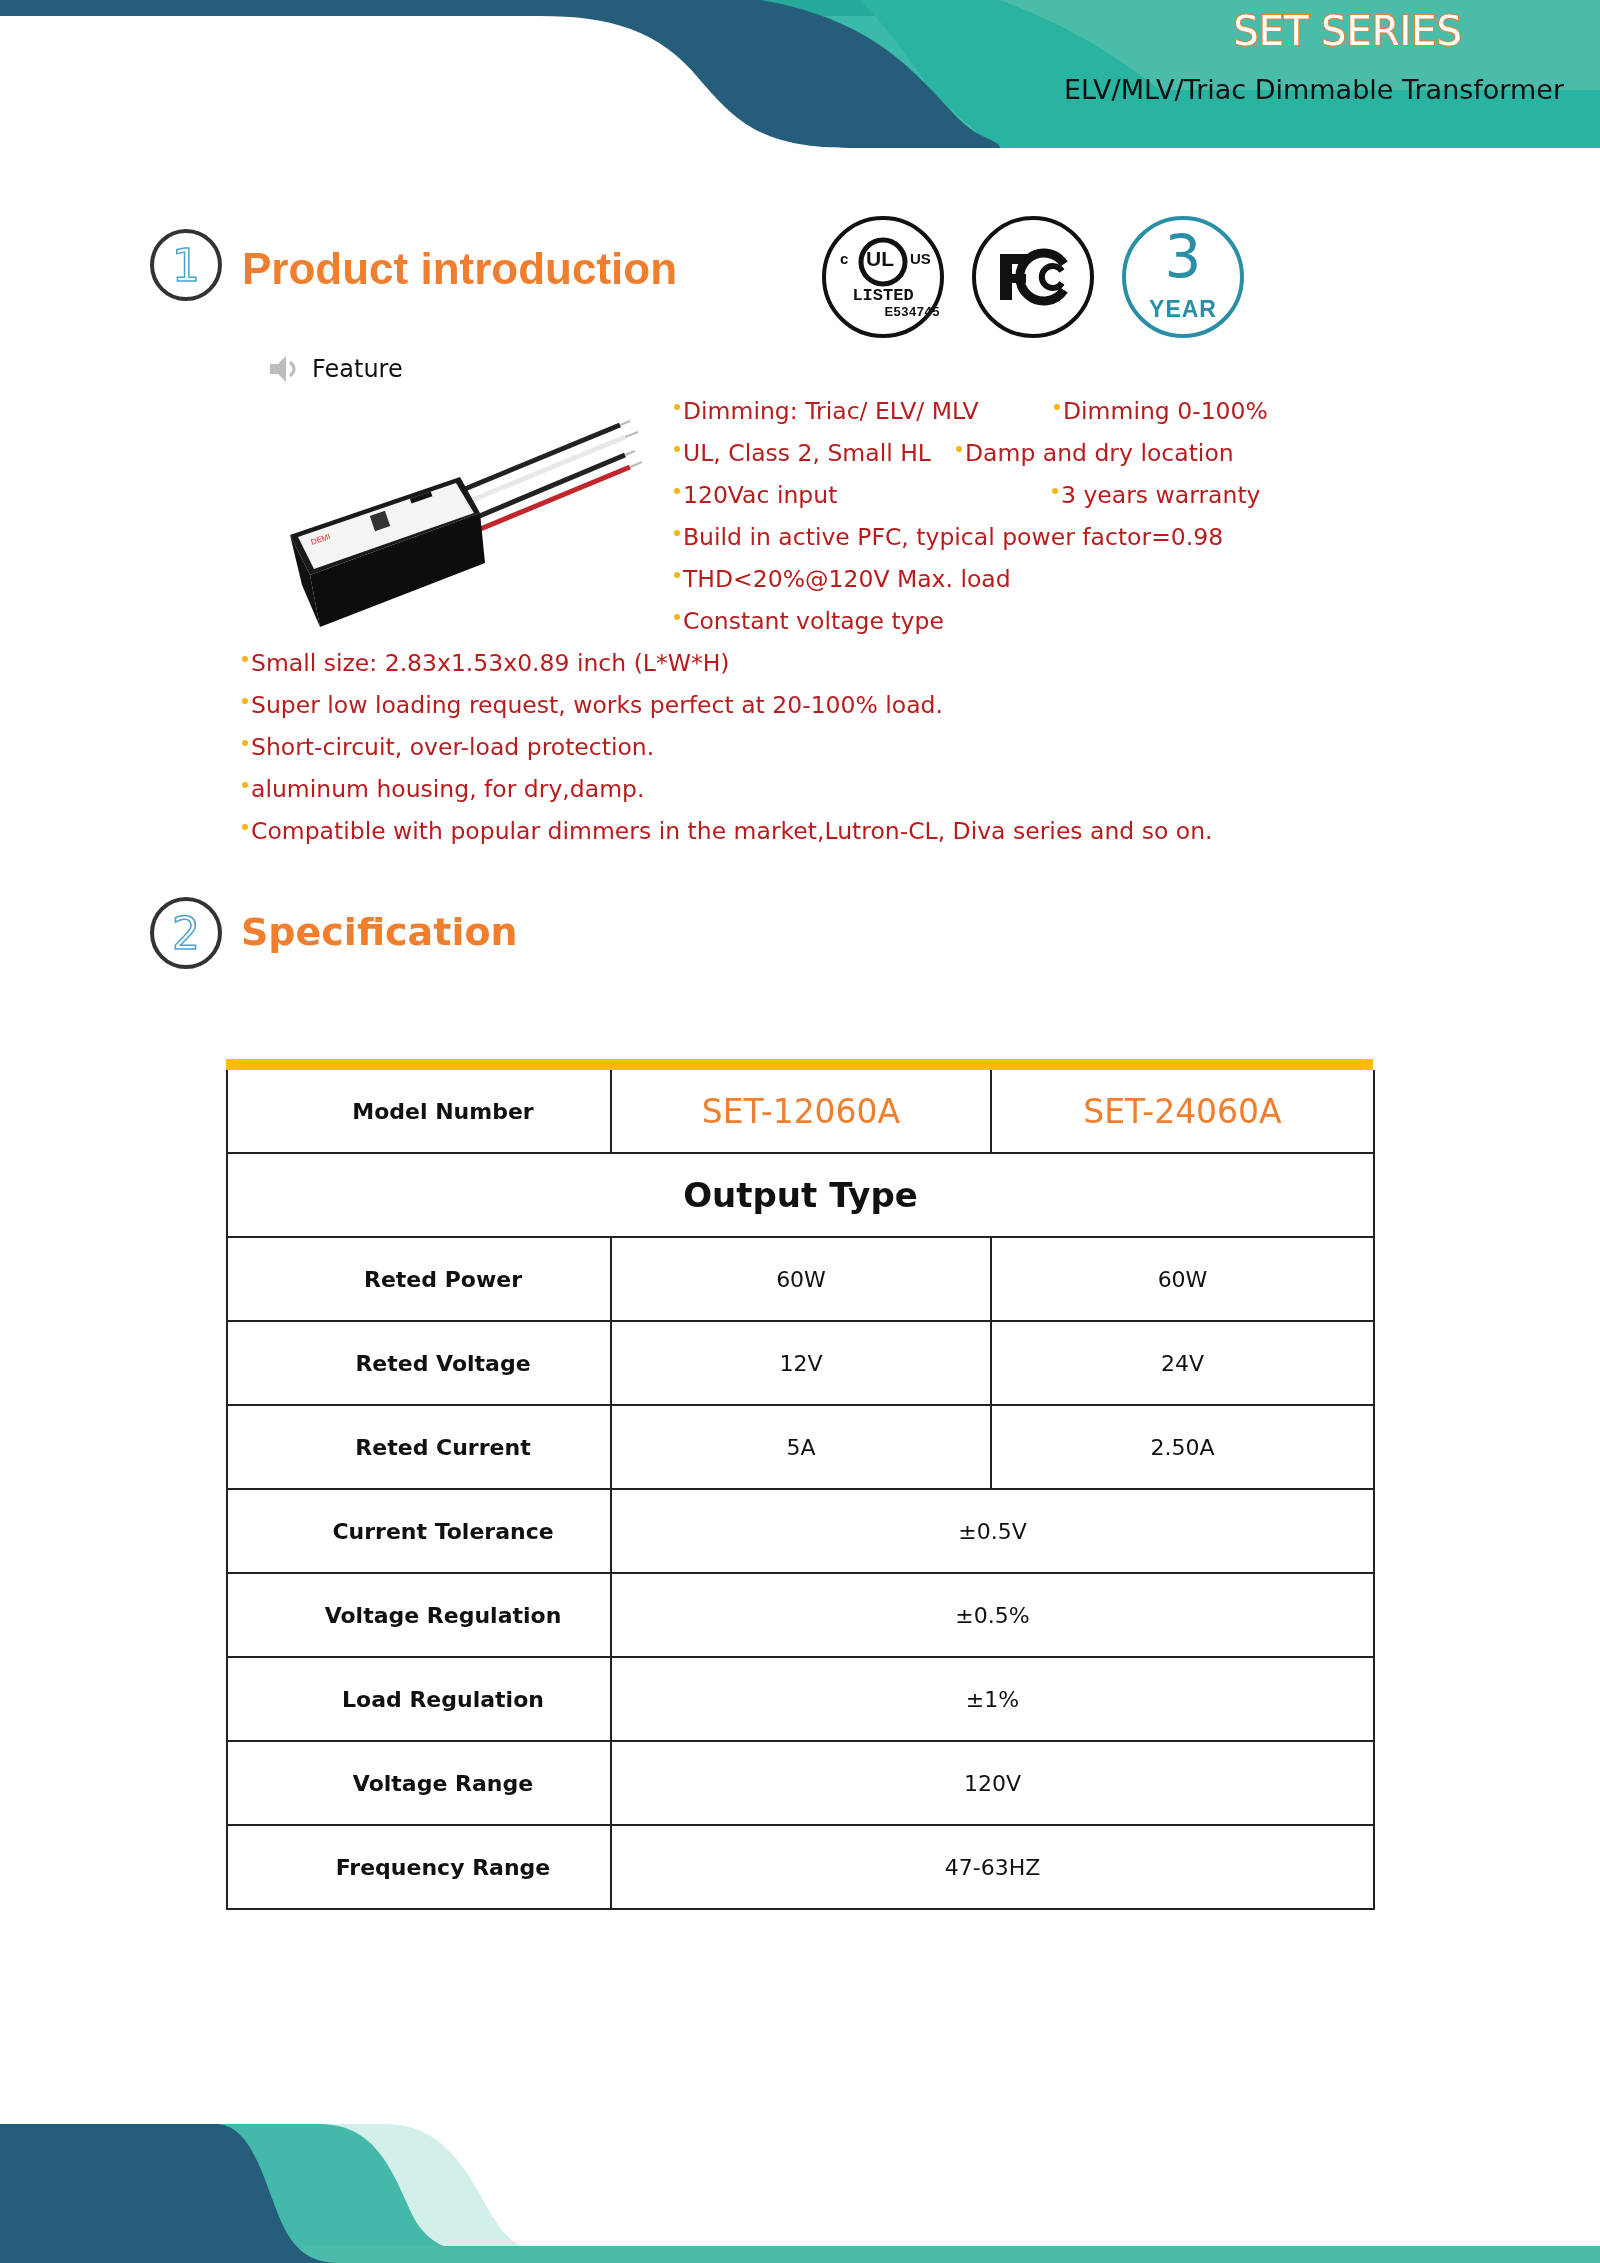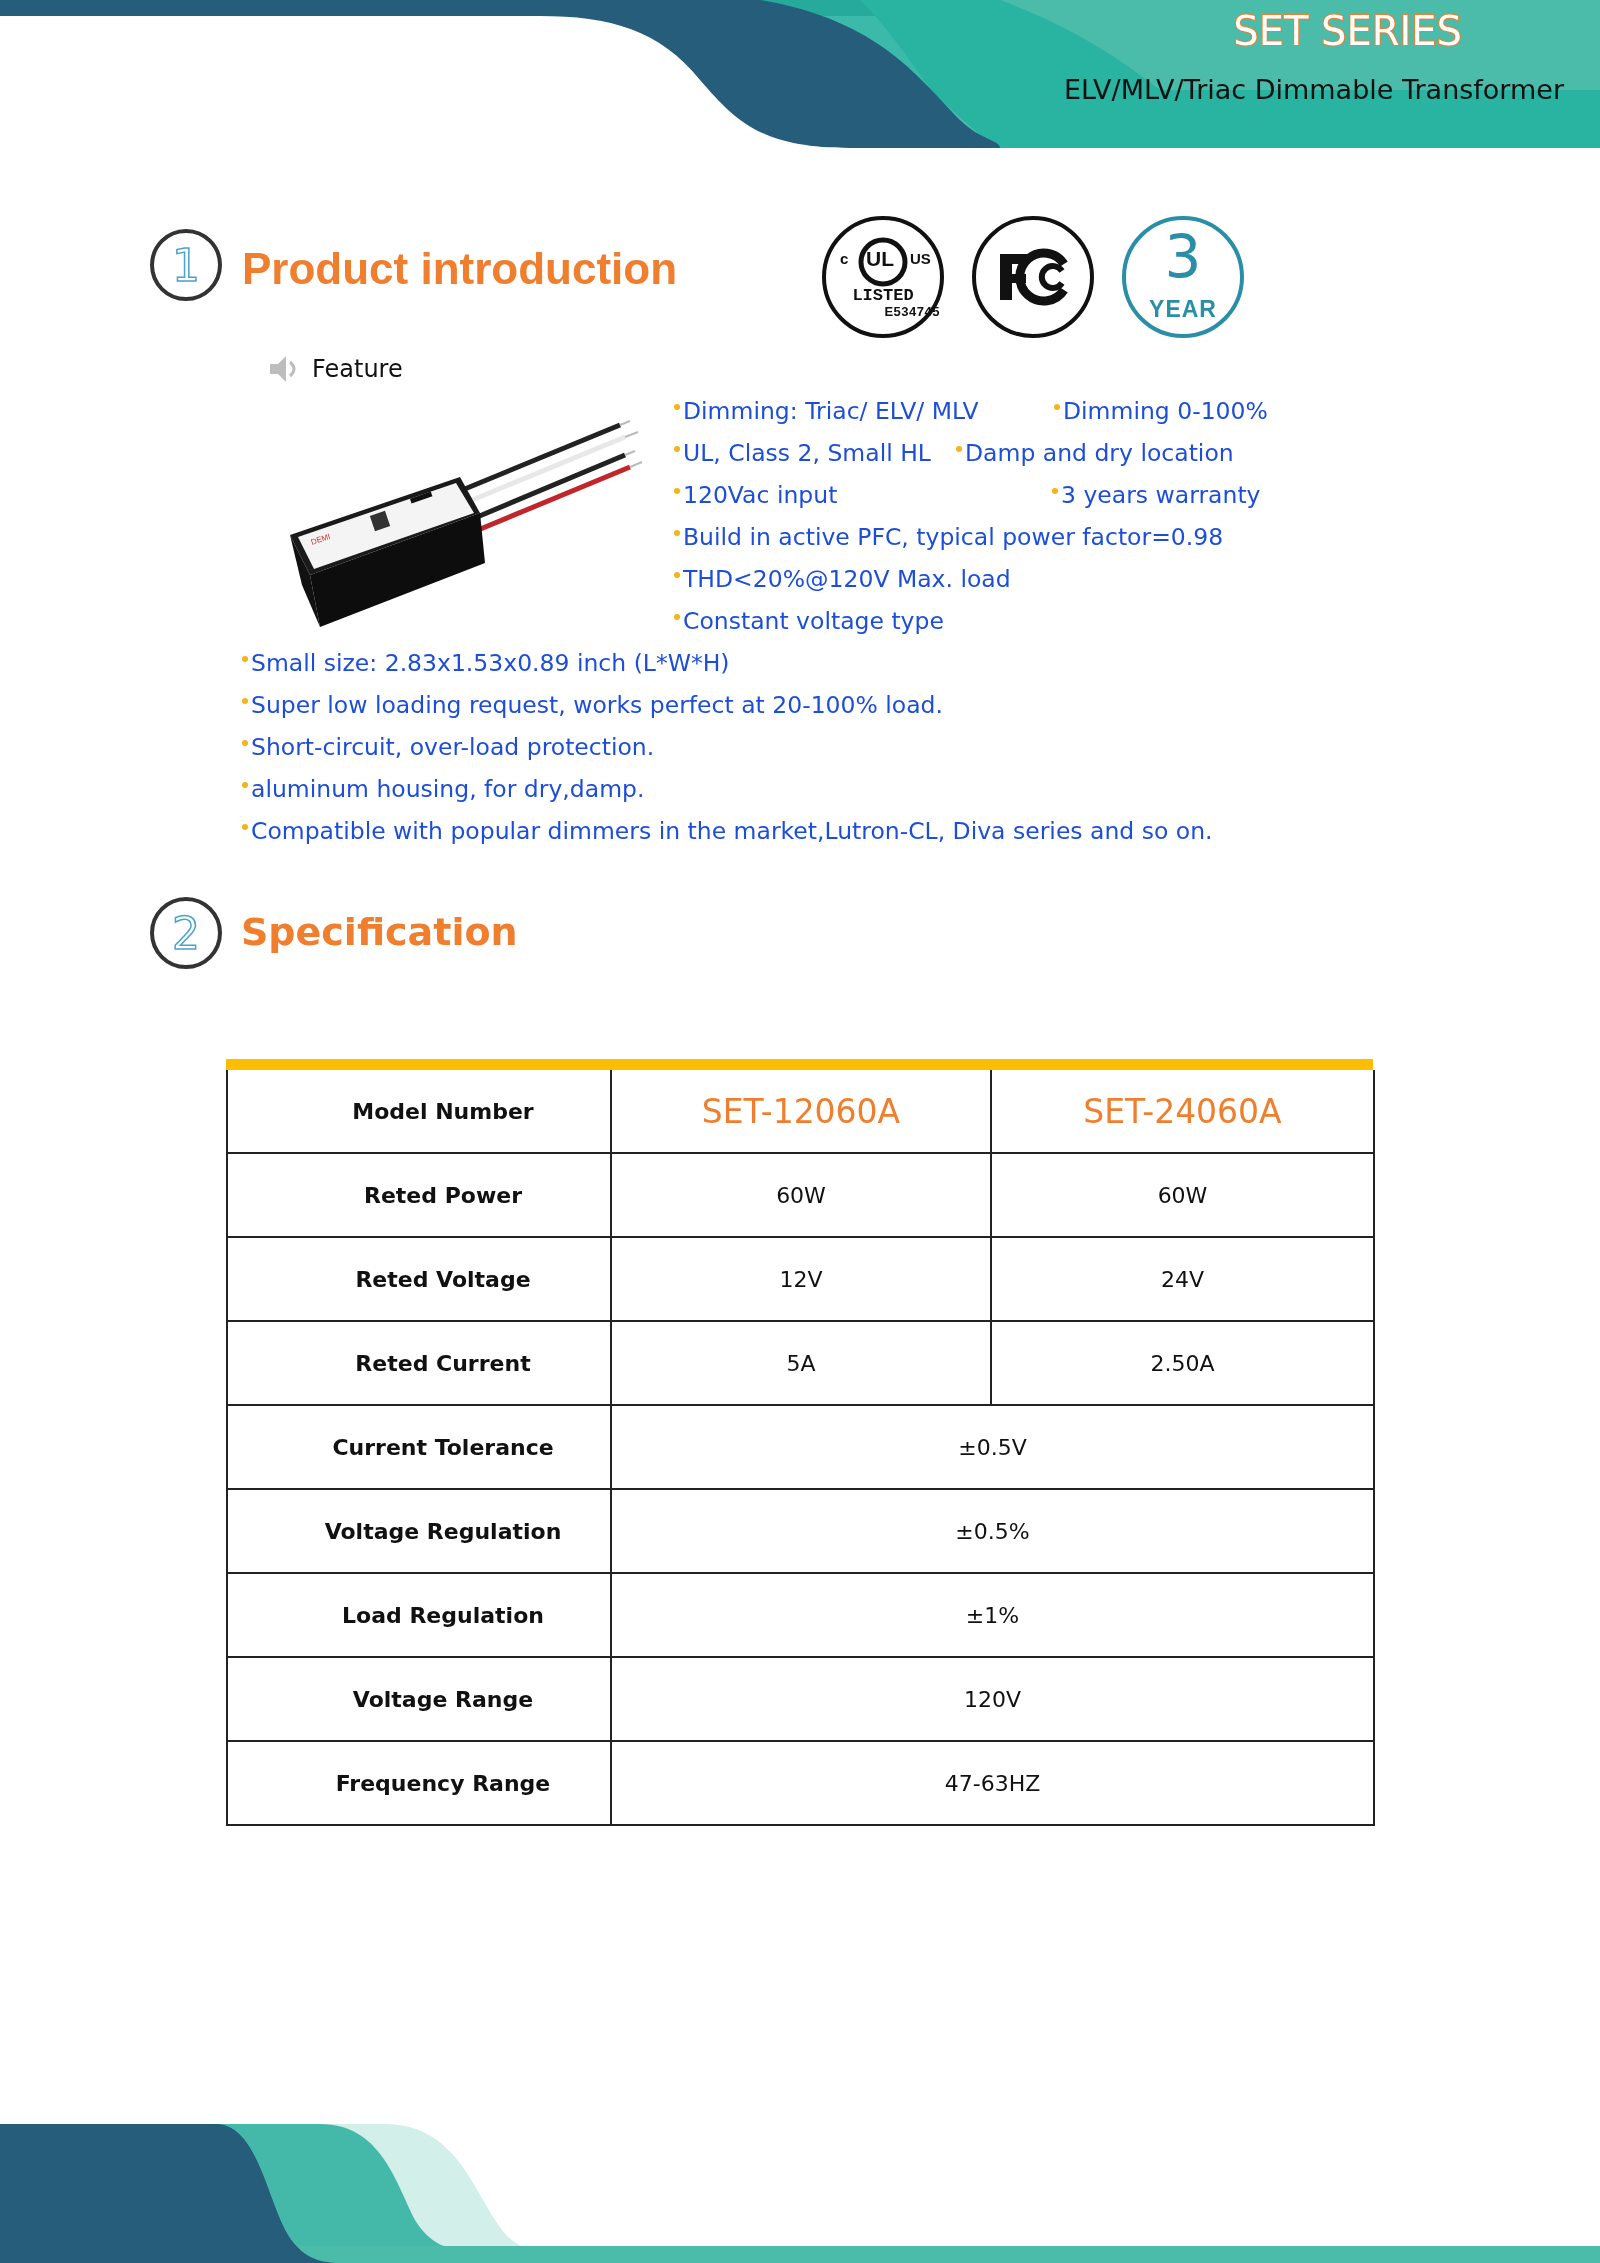--- a/index.html
+++ b/index.html
@@ -52,21 +52,21 @@
     position: absolute; left: 0; width: 100%; text-align: center; top: 76px;
     font-family: "Liberation Sans", sans-serif; font-weight: bold; font-size: 23px; color: #2a8fa6;
     letter-spacing: 1px;
   }
 
   
   .feature-label { position: absolute; left: 268px; top: 354px; display: flex; align-items: center; gap: 10px; }
   .feature-label span.txt { font-family: "DejaVu Sans", sans-serif; font-size: 24px; color: #111; }
 
   .bullet-item {
-    position: absolute; font-family: "DejaVu Sans", sans-serif; font-size: 23.5px; color: #1d4ed8;
+    position: absolute; font-family: "DejaVu Sans", sans-serif; font-size: 23.5px; color: #b91c1c;
     white-space: nowrap; line-height: 30px;
   }
   .bullet-item::before {
     content: ""; display: inline-block; width: 6px; height: 6px; border-radius: 50%;
     background: #f5b41a; vertical-align: top; margin-top: 8px; margin-right: 3px;
   }
 
   
   #product { position: absolute; left: 280px; top: 405px; width: 380px; height: 235px; }
 
@@ -185,20 +185,23 @@
       <col style="width:380px">
       <col style="width:383px">
     </colgroup>
   <tbody>
       <tr>
     <td class="label">Model Number</td>
     <td class="model">SET-12060A</td>
     <td class="model">SET-24060A</td>
   </tr>
   <tr>
+    <td class="group" colspan="3">Output Type</td>
+  </tr>
+  <tr>
     <td class="label">Reted Power</td>
     <td>60W</td>
     <td>60W</td>
   </tr>
   <tr>
     <td class="label">Reted Voltage</td>
     <td>12V</td>
     <td>24V</td>
   </tr>
   <tr>

